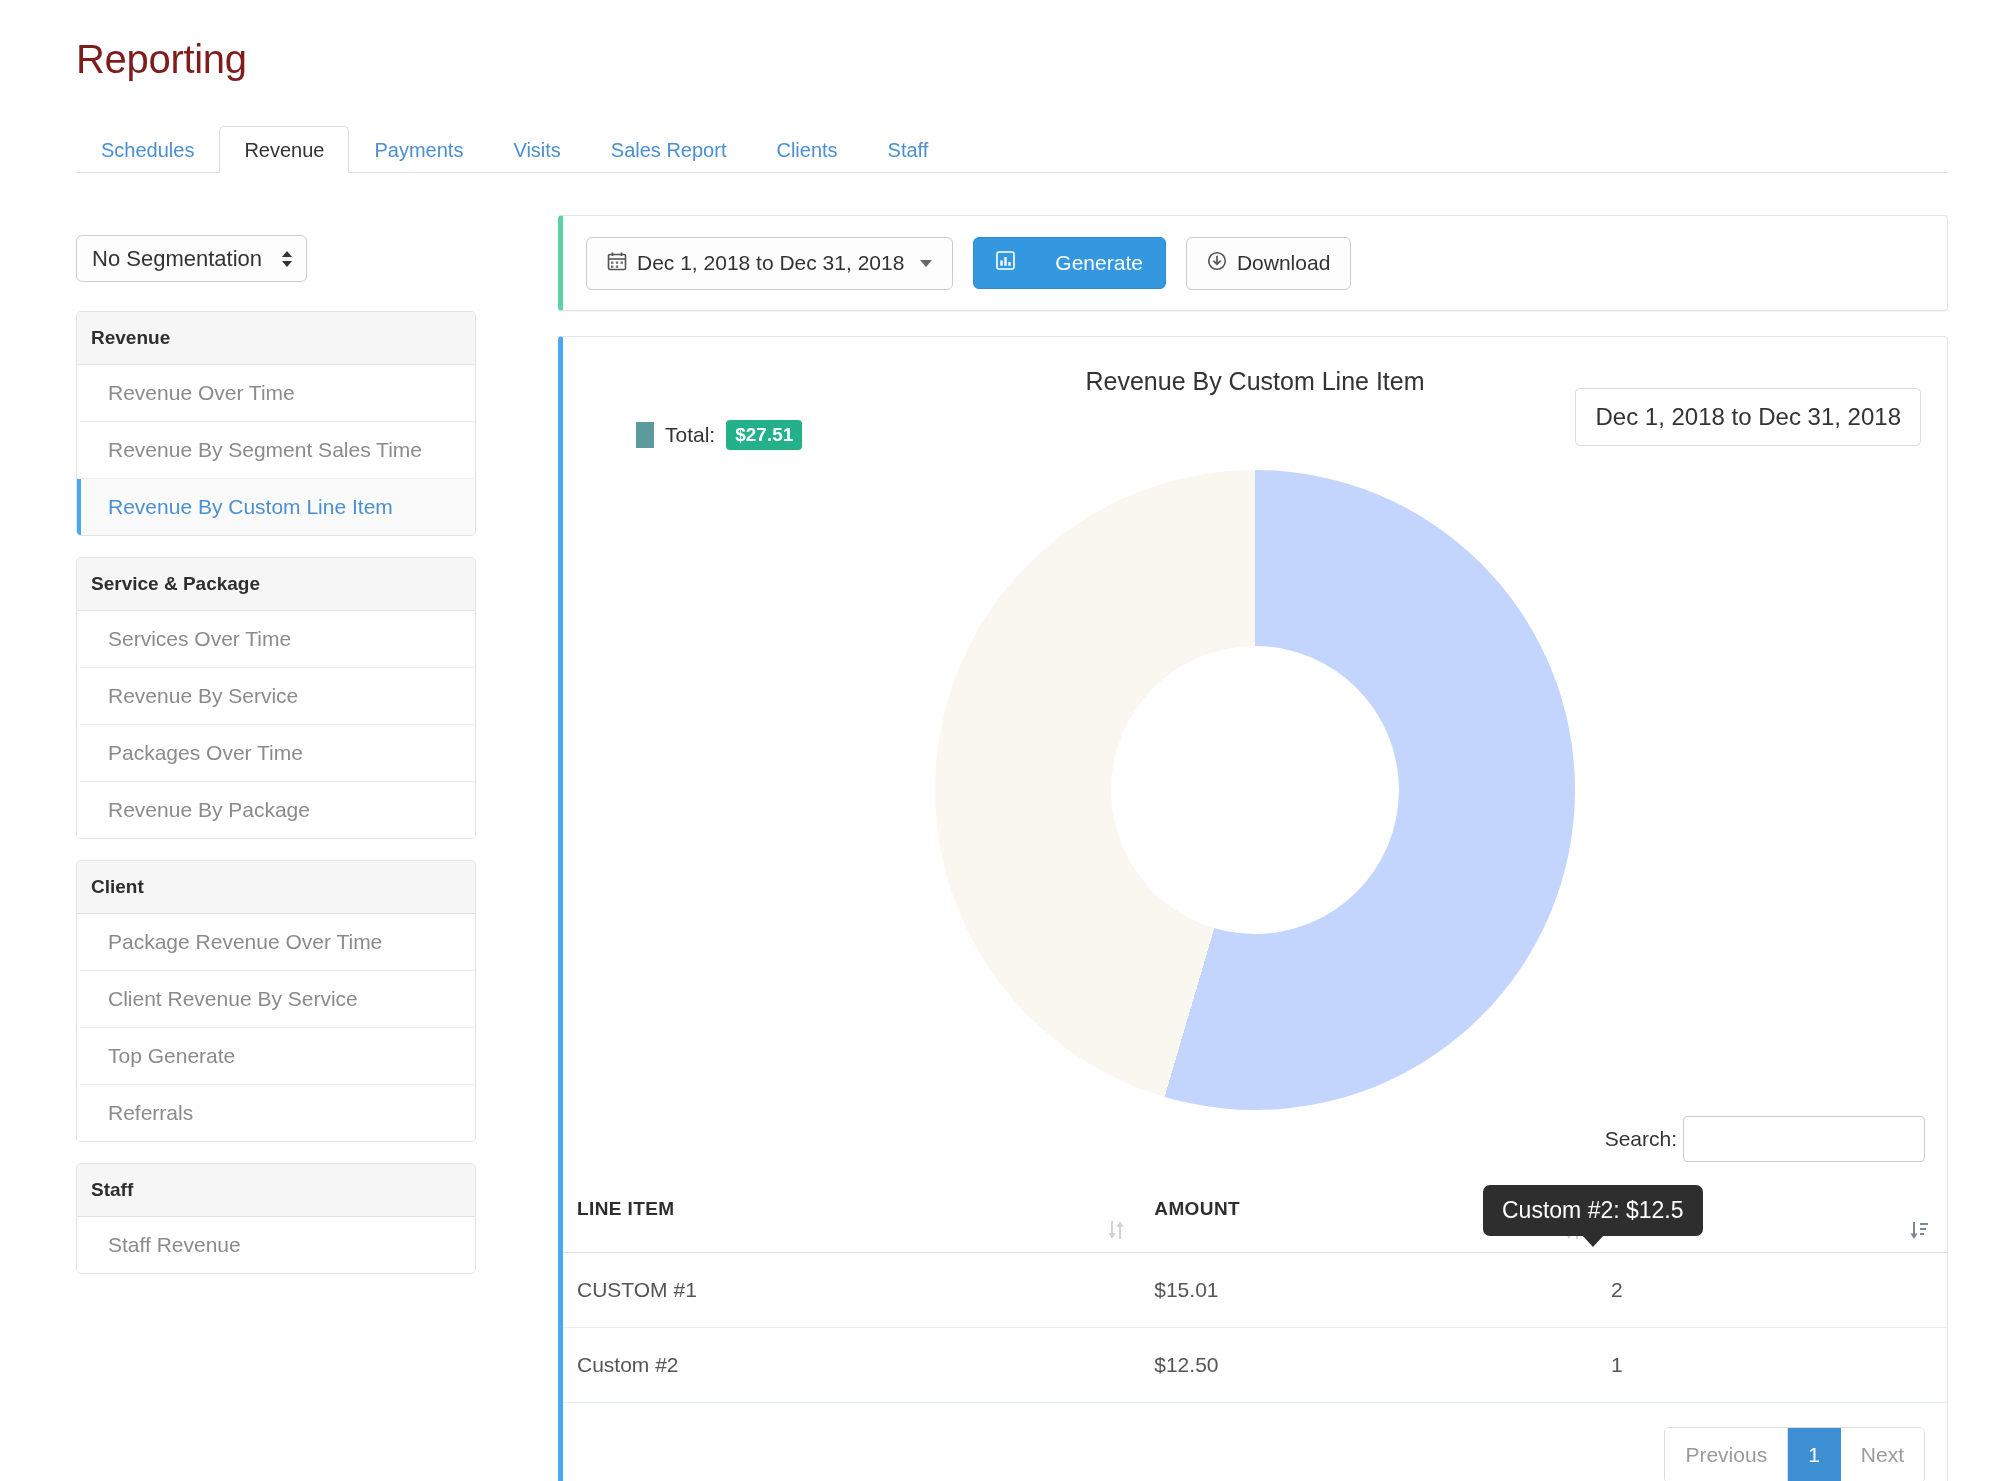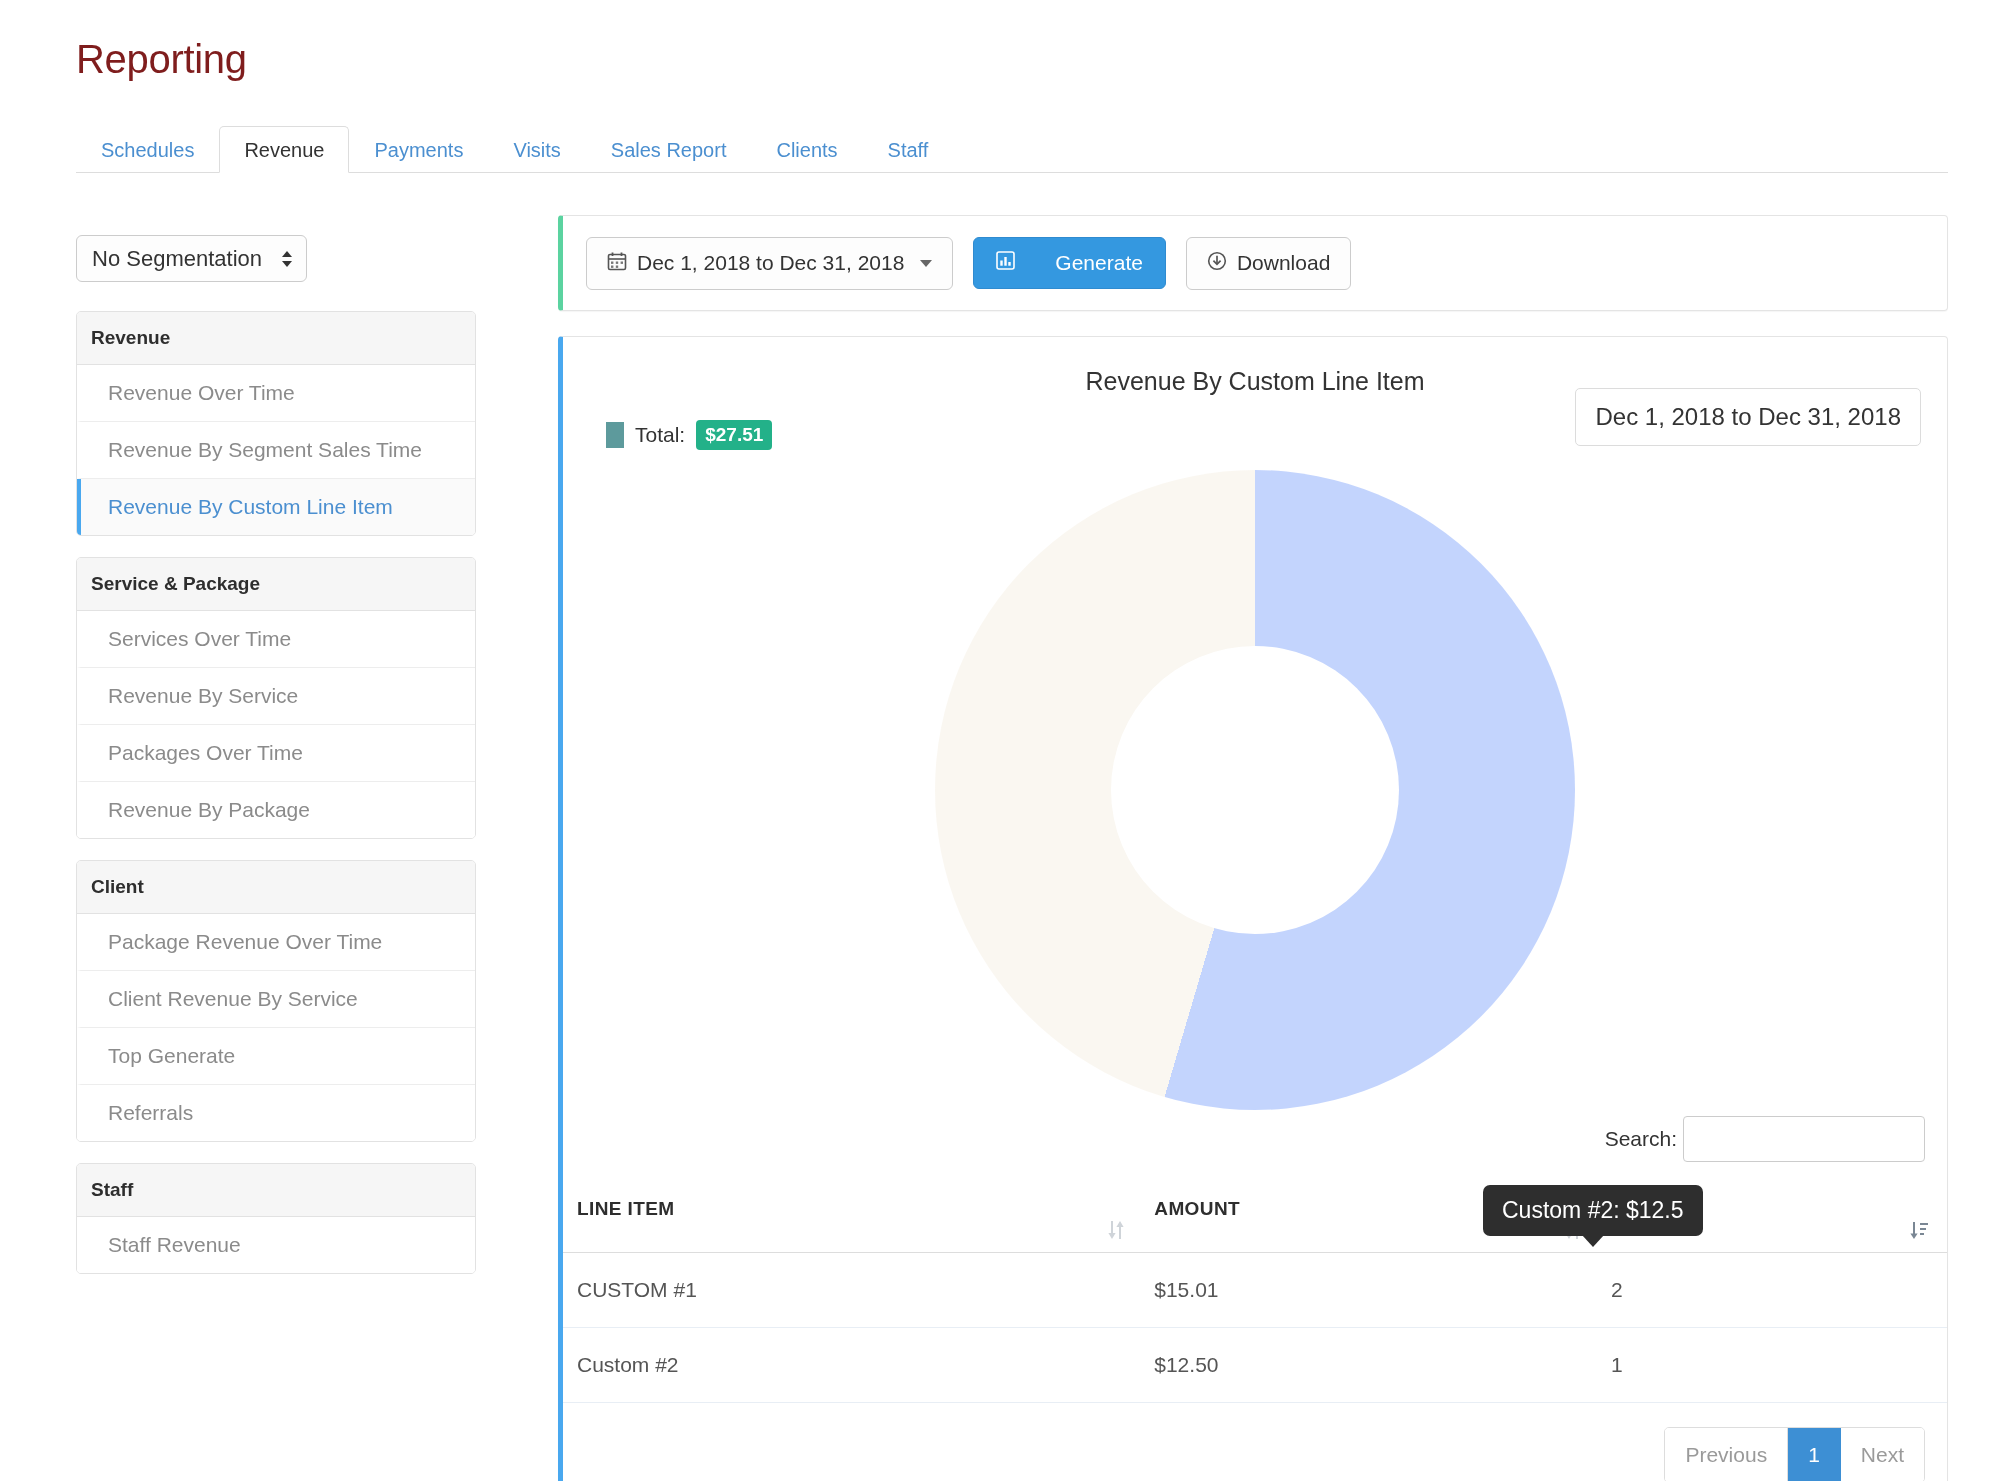--- a/index.html
+++ b/index.html
@@ -105,21 +105,21 @@
     width:0;height:0;border-left:6px solid transparent;border-right:6px solid transparent;
     border-top:7px solid #666; margin-left:6px;
   }
   .ico { display:inline-block; }
 
   
   .chart-panel { margin-top:25px; padding:0; position:relative; }
   .chart-title {
     text-align:center; font-size:25px; color:#333; padding:30px 0 0 0;
   }
-  .legend-row { position:relative; height:60px; margin-top:14px; }
+  .legend-row { position:relative; height:60px; margin-top:14px;margin-left:30px; }
   .legend {
     position:absolute; left:43px; top:10px;
     display:flex; align-items:center; gap:11px; font-size:21px; color:#333;
   }
   .legend-swatch { width:18px; height:26px; background:#5d9a9c; display:inline-block; }
   .legend-badge {
     background:#23b189; color:#fff; font-size:19px; font-weight:bold;
     padding:4px 9px; border-radius:4px;
   }
   .daterange-badge {

